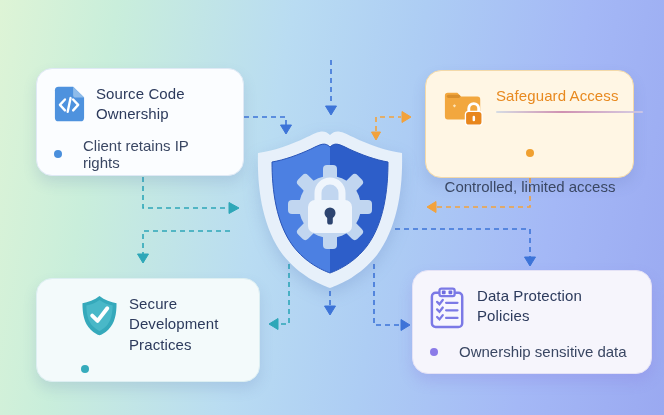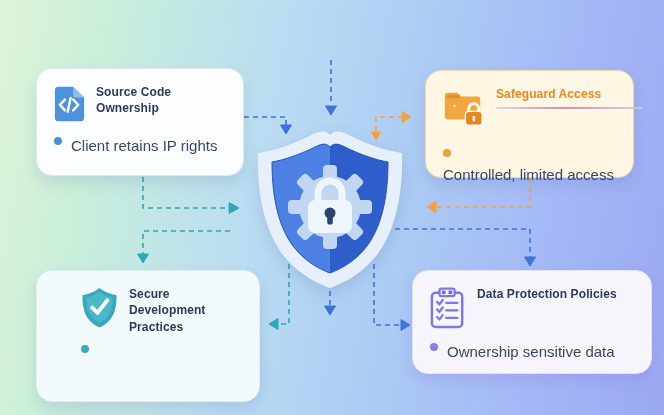--- a/index.html
+++ b/index.html
@@ -14,30 +14,30 @@
     position:relative; width:664px; height:415px; overflow:hidden;
     background:linear-gradient(100deg,#def4d6 0%,#c9eedb 16%,#b9dcf2 40%,#adcdf4 58%,#a4b8f6 80%,#9aa9f1 100%);
   }
   .card{
     position:absolute; border-radius:16px; box-sizing:border-box;
     padding:15px 16px 12px 17px;
     box-shadow:0 7px 14px rgba(80,100,170,.16);
   }
   .card.tl{left:36px; top:68px;  width:208px; height:108px; background:#FBFDFF; border:1px solid #DFE9F5;}
   .card.tr{left:425px;top:70px;  width:209px; height:108px; background:#FFF6E4; border:1px solid #F3D9A9;}
-  .card.bl{left:36px; top:270px; width:224px; height:132px; background:#F3FAFB; border:1px solid #DDEFF2;padding-left:44px;}
+  .card.bl{left:36px; top:278px; width:224px; height:104px; background:#F3FAFB; border:1px solid #DDEFF2;padding-left:44px;}
   .card.br{left:412px;top:270px; width:240px; height:104px; background:#F6F5FC; border:1px solid #E4E2F6;
            box-shadow:0 7px 14px rgba(130,110,220,.22);}
   .card-head{display:flex; align-items:flex-start; gap:11px;}
   .icon-box{flex:none; margin-top:1px;}
-  .title{margin:0; font-size:12px; font-weight:700; color:var(--navy); line-height:1.36; letter-spacing:.1px;}
+  .title{margin:0; font-size:15px; font-weight:400; color:var(--navy); line-height:1.36; letter-spacing:.1px;}
   .title.orange{color:var(--accent-orange);}
   .title-underline{height:2px; width:147px; margin-top:5px; border-radius:2px;
     background:linear-gradient(90deg,#cfd8e4 0%,#c77fa8 45%,#cfc9e6 100%); opacity:.85;}
-  .bullet{display:flex; align-items:flex-start; gap:9px; margin-top:10px;}
+  .bullet{display:flex; align-items:center; gap:21px; margin-top:10px;}
   .tr .bullet{margin-top:16px;flex-direction:column;}
   .dot{width:8px; height:8px; border-radius:50%; flex:none;}
   .dot.blue{background:var(--accent-blue);} .dot.orange{background:#F0A030;}
   .dot.teal{background:var(--accent-teal);} .dot.purple{background:#8B7BE8;}
   .bullet-text{font-size:15px; color:var(--text);}
   .arrows{position:absolute; left:0; top:0; pointer-events:none;}
   .arrows path{fill:none; stroke-width:1.6; stroke-dasharray:5 4;}
   .arrows .ab{stroke:var(--arrow-blue);} .arrows .at{stroke:var(--arrow-teal);} .arrows .ao{stroke:var(--arrow-orange);}
   .arrows polygon.ab{fill:var(--arrow-blue);} .arrows polygon.at{fill:var(--arrow-teal);} .arrows polygon.ao{fill:var(--arrow-orange);}
   .shield-wrap{position:absolute; left:245px; top:125px; width:170px; height:165px;

